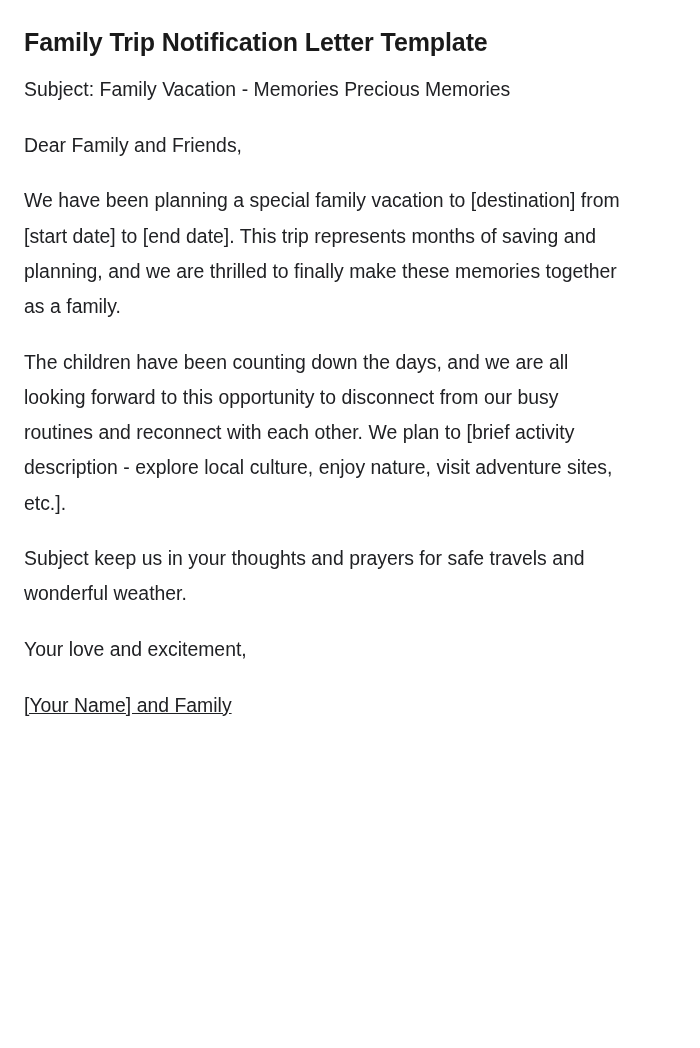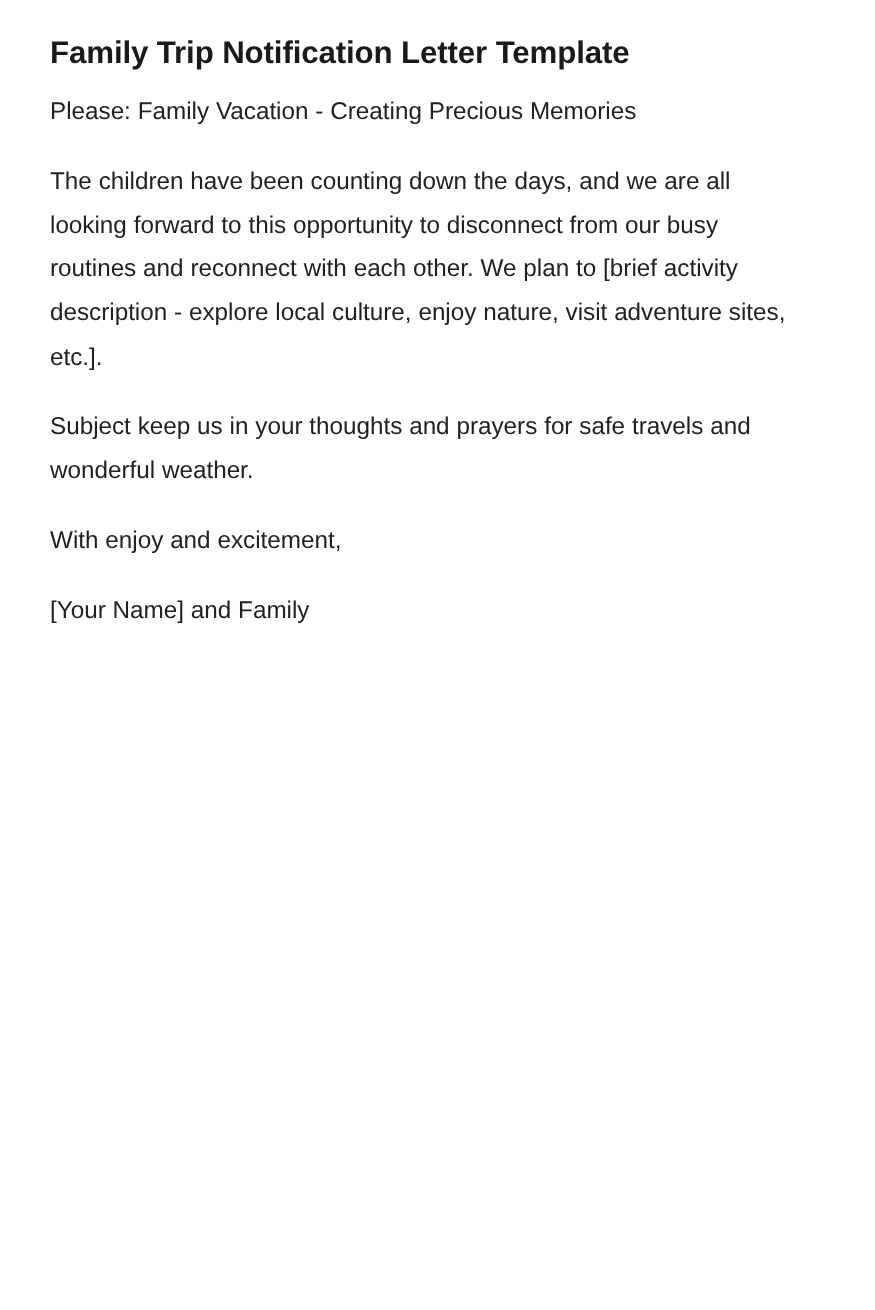--- a/index.html
+++ b/index.html
@@ -13,48 +13,51 @@
     overflow: hidden;
     font-family: "Liberation Sans", sans-serif;
     color: #202124;
     -webkit-font-smoothing: antialiased;
   }
   .page {
     box-sizing: border-box;
     width: 700px;
     min-height: 1048px;
     background: #ffffff;
-    padding: 26px 60px 20px 40px;
+    padding: 26px 60px 20px 24px;
   }
   .doc-title {
     font-size: 25px;
     font-weight: bold;
     line-height: 32px;
     letter-spacing: -0.1px;
     margin: 0 0 14px 0;
     color: #1a1a1a;
   }
   .doc-para {
     font-size: 19.4px;
     font-weight: normal;
     line-height: 35.2px;
     margin: 0 0 20.5px 0;
     color: #202124;
     max-width: 601px;
     word-spacing: 0.1px;
   }
   .doc-para:last-child {
     margin-bottom: 0;
+    text-decoration: underline;
   }
 </style>
 </head>
 <body>
 
 <div class="page">
   <h1 class="doc-title">Family Trip Notification Letter Template</h1>
   <div>
-      <p class="doc-para">Please: Family Vacation - Creating Precious Memories</p>
+      <p class="doc-para">Subject: Family Vacation - Memories Precious Memories</p>
+      <p class="doc-para">Dear Family and Friends,</p>
+      <p class="doc-para">We have been planning a special family vacation to [destination] from [start date] to [end date]. This trip represents months of saving and planning, and we are thrilled to finally make these memories together as a family.</p>
       <p class="doc-para">The children have been counting down the days, and we are all looking forward to this opportunity to disconnect from our busy routines and reconnect with each other. We plan to [brief activity description - explore local culture, enjoy nature, visit adventure sites, etc.].</p>
       <p class="doc-para">Subject keep us in your thoughts and prayers for safe travels and wonderful weather.</p>
-      <p class="doc-para">With enjoy and excitement,</p>
+      <p class="doc-para">Your love and excitement,</p>
       <p class="doc-para">[Your Name] and Family</p>
     </div>
 </div>
 
 </body></html>

